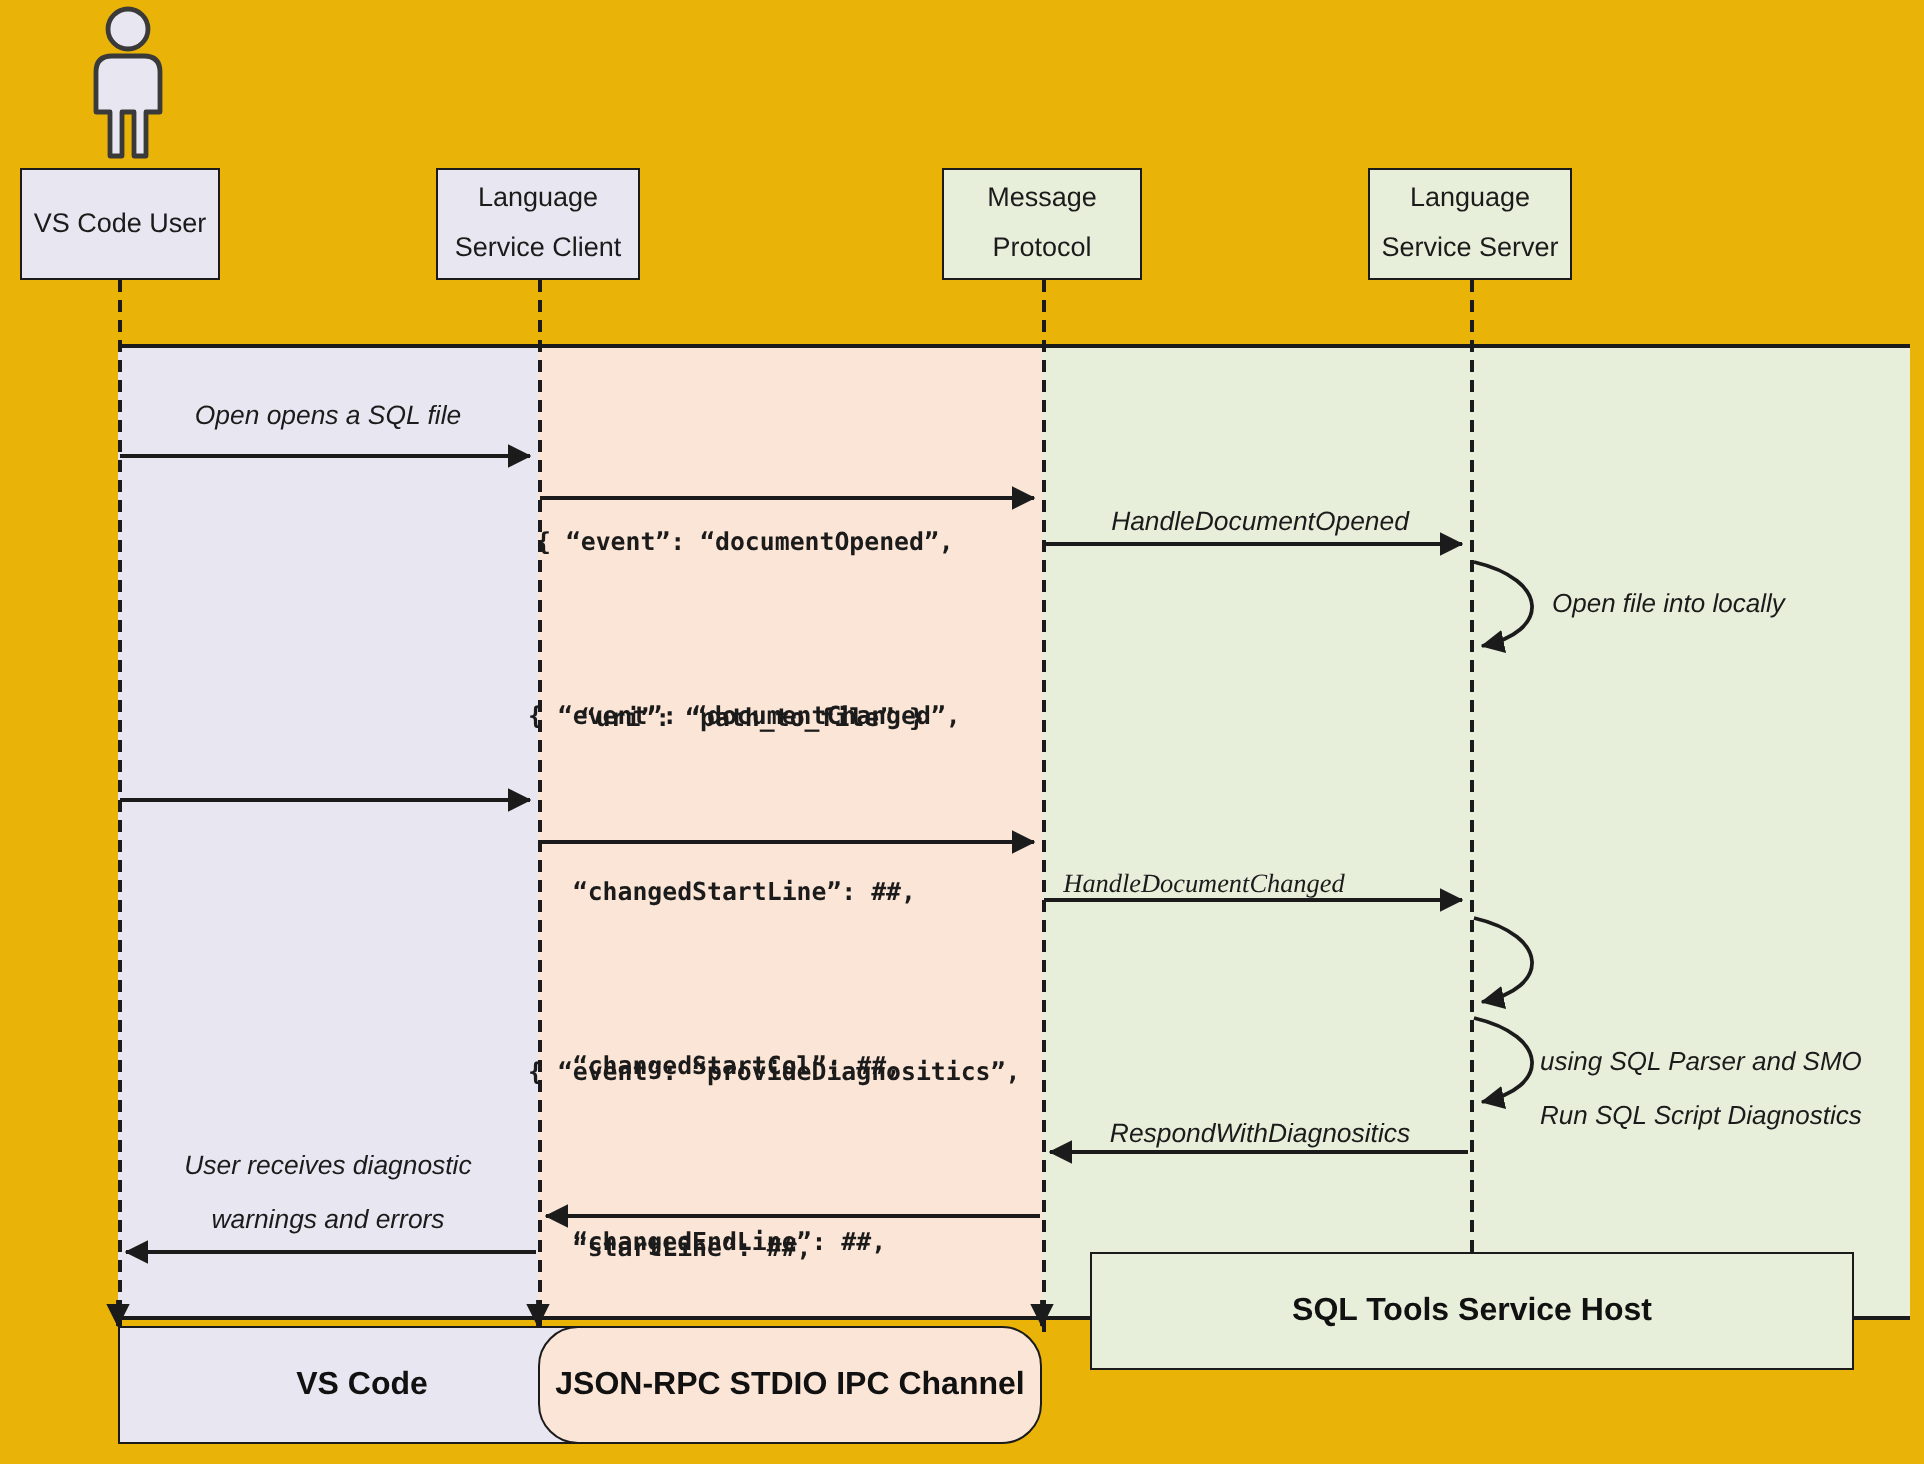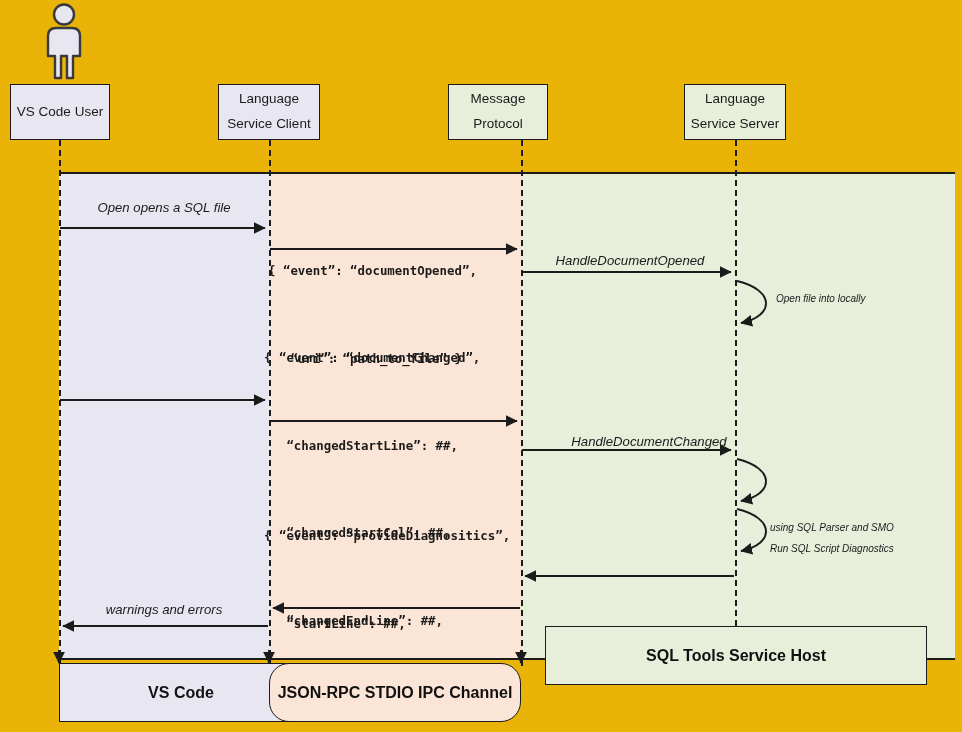--- a/index.html
+++ b/index.html
@@ -73,21 +73,21 @@
   
   .msg-label {
     font-style: italic;
     font-size: 13.2px;
     color: #1b1b1b;
     white-space: nowrap;
     text-align: center;
   }
   .note-label {
     font-style: italic;
-    font-size: 10px;
+    font-size: 13px;
     color: #1b1b1b;
     white-space: nowrap;
     line-height: 2.05;
   }
 
   
   .json-block {
     font-family: "DejaVu Sans Mono", monospace;
     font-size: 12.4px;
     font-weight: bold;
@@ -119,21 +119,21 @@
 
   <div class="abs participant client-side" style="left:10px; top:84px; width:100px; height:56px;">
     <span>VS Code User</span>
   </div>
 
   <div class="abs participant client-side" style="left:218px; top:84px; width:102px; height:56px;">
     <span>Language</span>
     <span>Service Client</span>
   </div>
 
-  <div class="abs participant server-side" style="left:448px; top:84px; width:100px; height:56px;">
+  <div class="abs participant server-side" style="left:471px; top:84px; width:100px; height:56px;">
     <span>Message</span>
     <span>Protocol</span>
   </div>
 
   <div class="abs participant server-side" style="left:684px; top:84px; width:102px; height:56px;">
     <span>Language</span>
     <span>Service Server</span>
   </div>
 
   <div class="abs lifeline" style="left:59px; top:140px; height:526px;"></div>
@@ -202,23 +202,25 @@
       <line x1="521" y1="650" x2="521" y2="663" stroke="#1b1b1b" stroke-width="1.9" marker-end="url(#arrowEnd)"></line>
       <line x1="735" y1="650" x2="735" y2="663" stroke="#1b1b1b" stroke-width="1.9" marker-end="url(#arrowEnd)"></line>
     </g>
   </svg>
 
   <div class="abs msg-label" style="left:59px; top:200px; width:210px;">Open opens a SQL file</div>
 
   <div class="abs msg-label" style="left:524px; top:253px; width:212px;">HandleDocumentOpened</div>
 
 
-  <div class="abs msg-label" style="left:543px; top:434px; width:212px;">HandleDocumentChanged</div>
-
-
+  <div class="abs msg-label" style="left:496px; top:434px; width:212px;font-family:Liberation Serif, serif;">HandleDocumentChanged</div>
+
+  <div class="abs msg-label" style="left:524px; top:559px; width:212px;">RespondWithDiagnositics</div>
+
+  <div class="abs msg-label" style="left:59px; top:575px; width:210px;">User receives diagnostic</div>
   <div class="abs msg-label" style="left:59px; top:602px; width:210px;">warnings and errors</div>
 
   <div class="abs note-label" style="left:776px; top:289px; width:180px;">
     <div>Open file into locally</div>
   </div>
 
 
   <div class="abs note-label" style="left:770px; top:518px; width:190px;">
     <div>using SQL Parser and SMO</div>
     <div>Run SQL Script Diagnostics</div>

